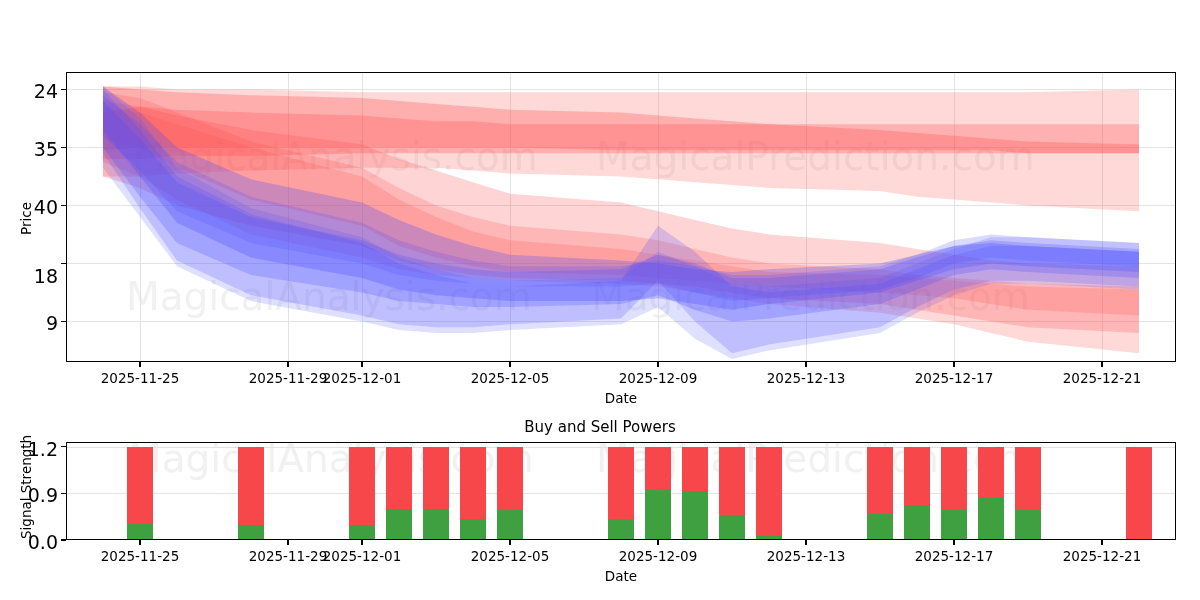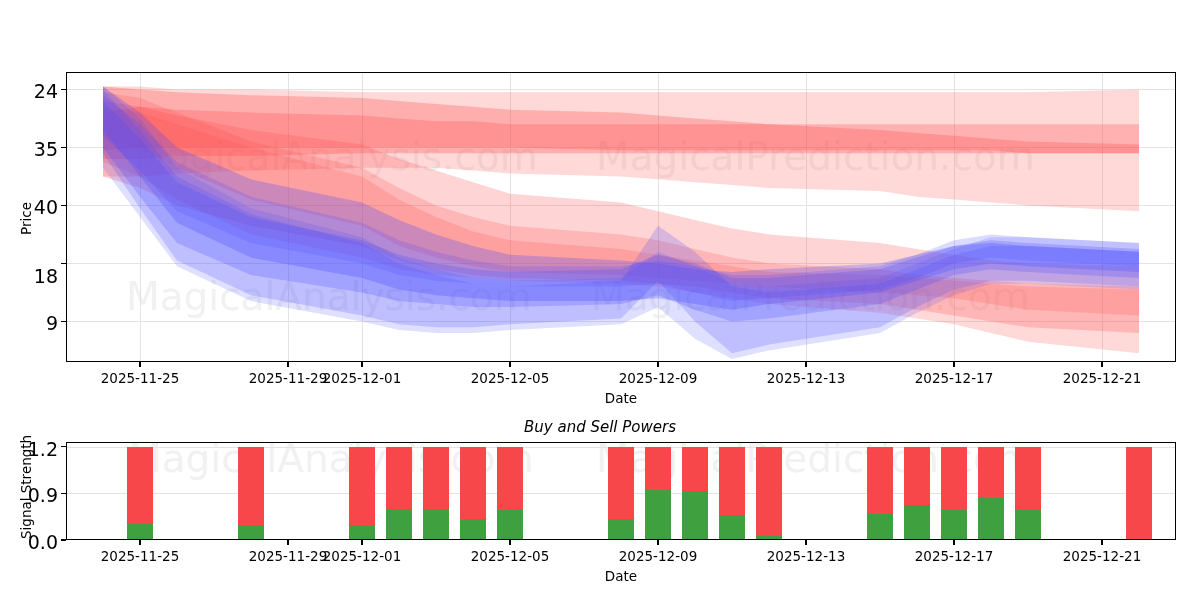--- a/index.html
+++ b/index.html
@@ -112,21 +112,21 @@
       <div class="tick-v" style="left: 805.4px; top: 362px;"></div>
       <div class="xlab" style="left: 746px; top: 370px; width: 120px;">2025-12-13</div>
       <div class="tick-v" style="left: 953.4px; top: 362px;"></div>
       <div class="xlab" style="left: 894px; top: 370px; width: 120px;">2025-12-17</div>
       <div class="tick-v" style="left: 1101.4px; top: 362px;"></div>
       <div class="xlab" style="left: 1042px; top: 370px; width: 120px;">2025-12-21</div>
       <div class="axis-title" style="left: 66px; top: 390px; width: 1110px;">Date</div>
       <div class="ytitle" style="left: 18px; top: 235px;">Price</div>
     </div>
 
-  <div class="subtitle" id="bottom-title" style="top:418px;font-style:italic;">Buy and Sell Powers</div>
+  <div class="subtitle" id="bottom-title" style="top:418px;">Buy and Sell Powers</div>
   <div class="panel" id="panel-bottom">
     <div class="plotclip" id="bot-clip">
         <div class="wm" style="left: 62px; top: -6px;">MagicalAnalysis.com</div>
         <div class="wm" style="left: 530px; top: -6px;">MagicalPrediction.com</div>
         <div class="gridline" style="top: 51.3333px;"></div>
         <div class="gridline" style="top: 4.66667px;"></div>
         <div class="bar" style="left: 61px; width: 26px; height: 98px; bottom: 0px;">
           <div class="sell" style="background: rgb(248, 71, 75); bottom: 15.8667px; height: 77.4667px;"></div>
           <div class="buy" style="background: rgb(63, 160, 63); height: 15.8667px;"></div>
         </div>

